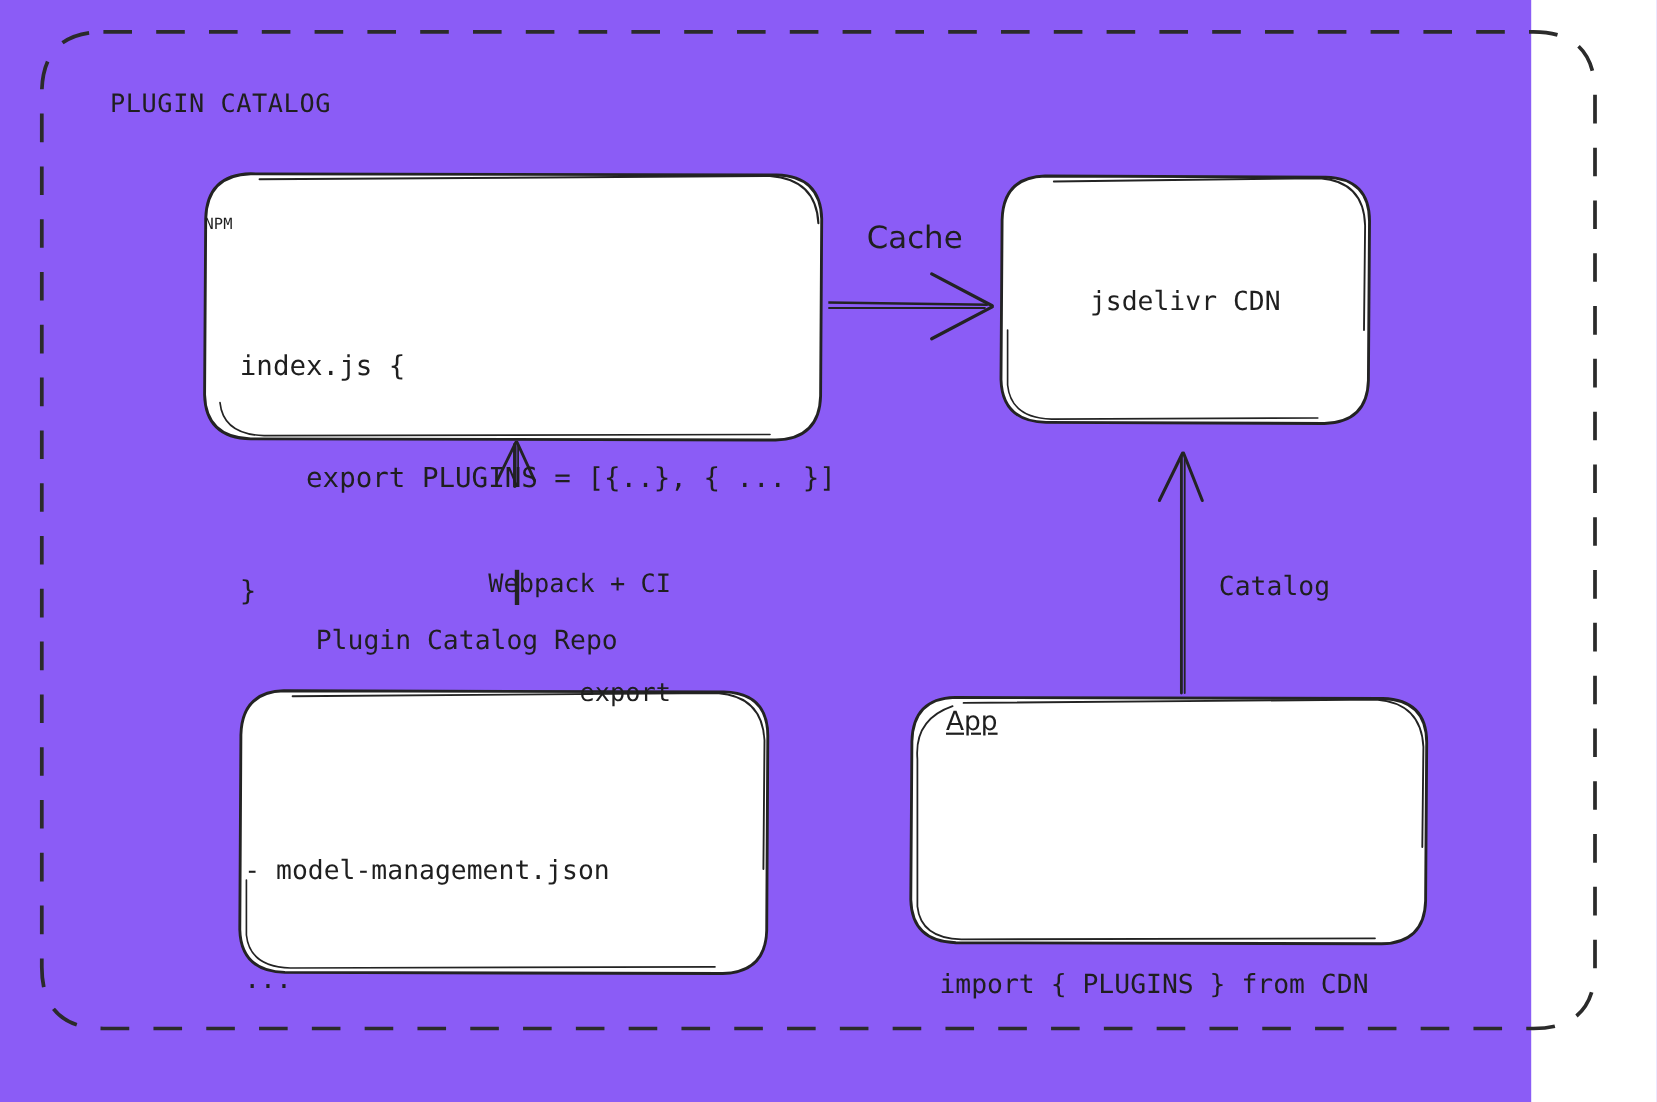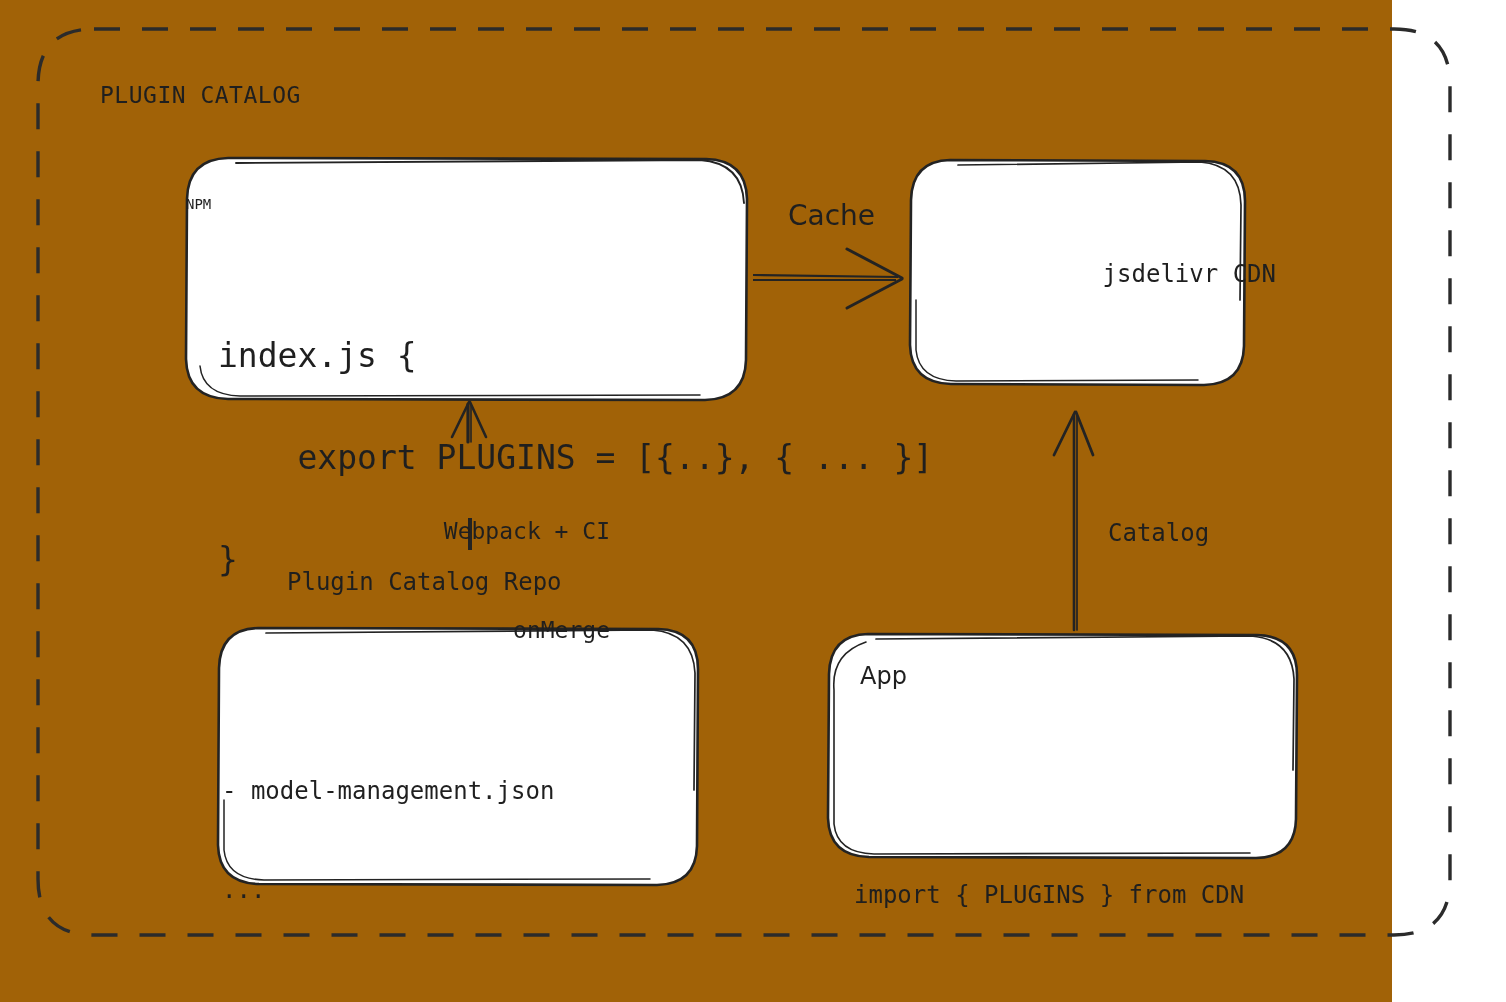--- a/index.html
+++ b/index.html
@@ -12,21 +12,21 @@
     width: 1506px;
     height: 1002px;
     overflow: hidden;
     font-family: "DejaVu Sans Mono", "Liberation Mono", monospace;
     color: #1a1a1a;
   }
   #canvas {
     position: relative;
     width: 1392px;
     height: 1002px;
-    background: #a16207;
+    background: #8b5cf6;
   }
   #sketch-layer {
     position: absolute;
     left: 0;
     top: 0;
     width: 1506px;
     height: 1002px;
     pointer-events: none;
   }
   .lbl {
@@ -51,33 +51,32 @@
   
   #npm-title {
     left: 186px;
     top: 197px;
     width: 561px;
     text-align: left;
     font-size: 14px;
   }
   #npm-code {
     left: 218px;
-    top: 271px;
-    font-size: 33px;
+    top: 248px;
+    font-size: 25px;
     line-height: 34px;
   }
 
   
   #cdn-title {
     left: 910px;
     top: 262px;
     width: 335px;
-    text-align: right;
-    font-size: 24px;
-    padding-left: 31px;
+    text-align: center;
+    font-size: 24px;
   }
 
   
   #cache-label {
     left: 788px;
     top: 202px;
     font-size: 28px;
   }
 
   
@@ -109,22 +108,23 @@
   
   #import-label {
     left: 1108px;
     top: 521px;
     font-size: 24px;
   }
 
   
   #app-title {
     left: 860px;
-    top: 664px;
-    font-size: 24px;
+    top: 644px;
+    font-size: 24px;
+    text-decoration: underline;
   }
   #app-code {
     left: 854px;
     top: 738px;
     font-size: 24px;
     line-height: 63px;
   }
 </style>
 </head>
 <body>
@@ -199,21 +199,21 @@
     <div>    export PLUGINS = [{..}, { ... }]</div>
     <div>}</div>
   </div>
 
   <div class="lbl" id="cdn-title">jsdelivr CDN</div>
 
   <div class="lbl sans" id="cache-label">Cache</div>
 
   <div id="webpack-label" class="lbl">
     <div>Webpack + CI</div>
-    <div>onMerge</div>
+    <div>export</div>
   </div>
 
   <div class="lbl" id="repo-caption">Plugin Catalog Repo</div>
 
   <div id="repo-files" class="lbl">
     <div>- model-management.json</div>
     <div>...</div>
   </div>
 
   <div class="lbl" id="import-label">Catalog</div>

